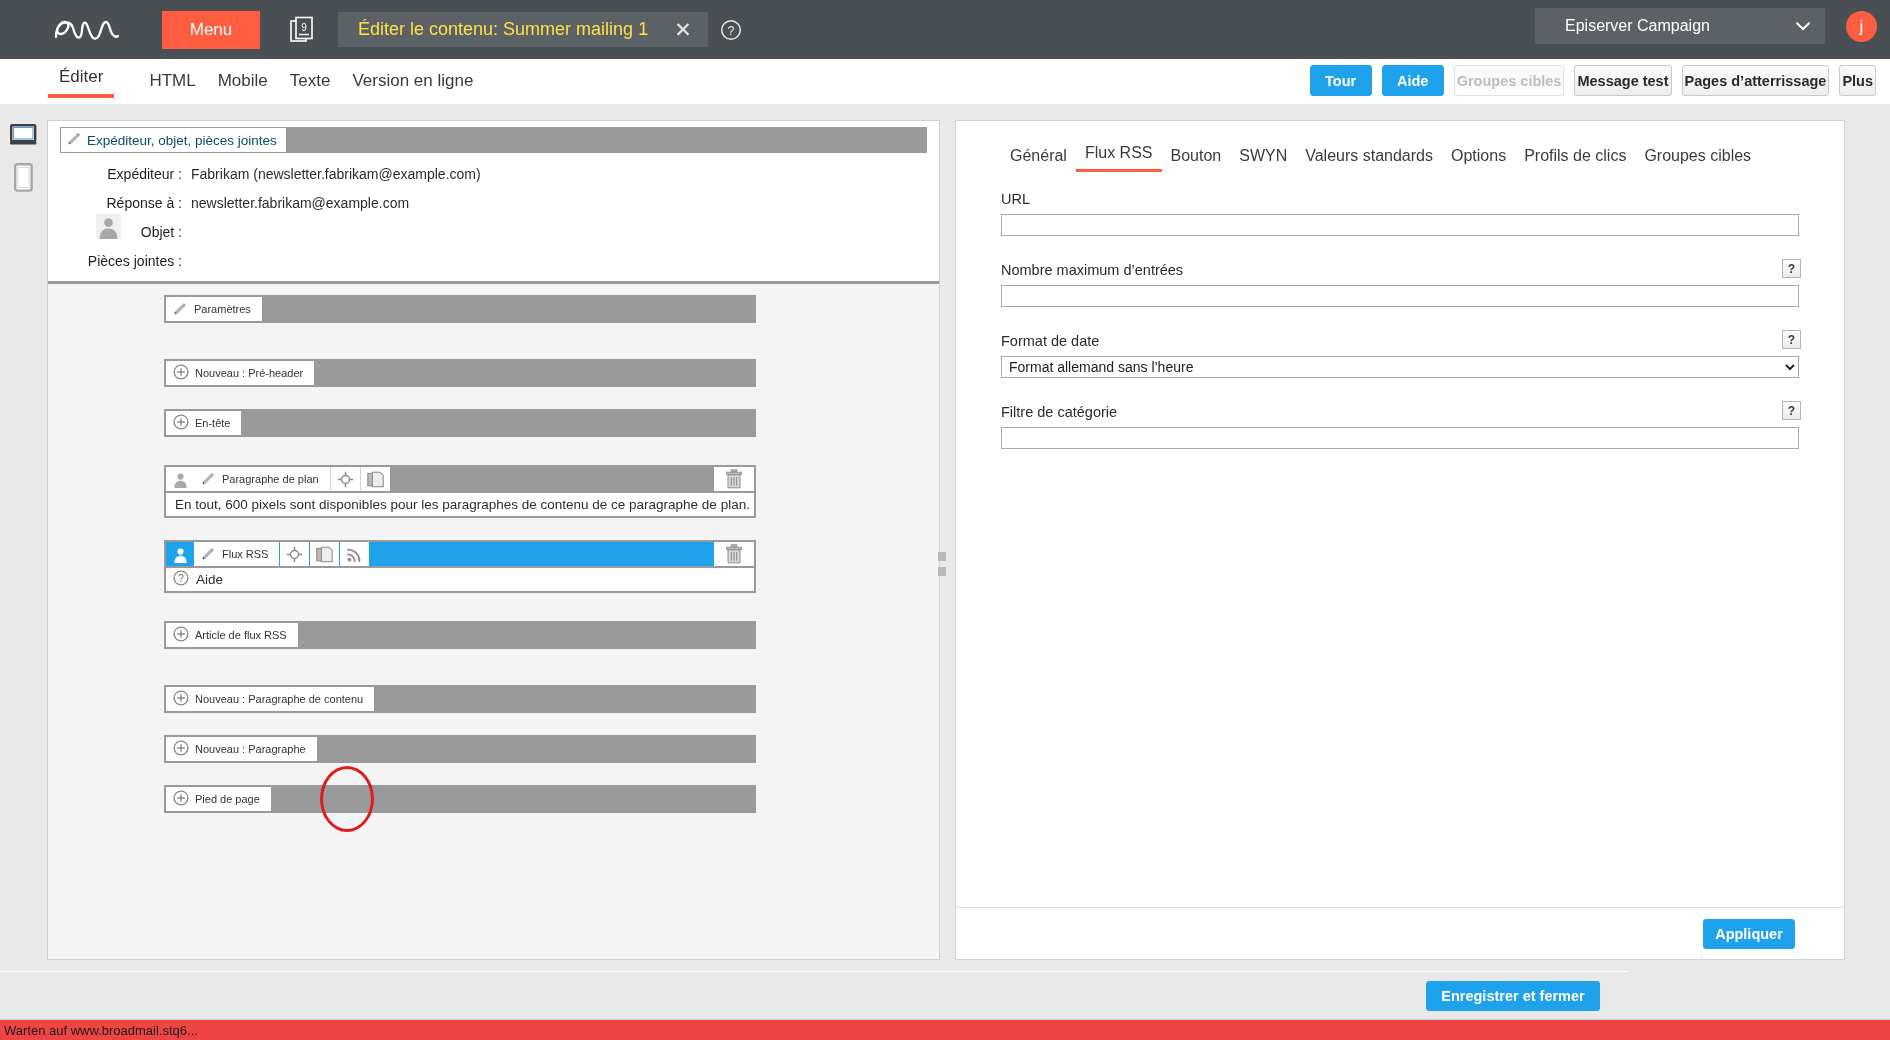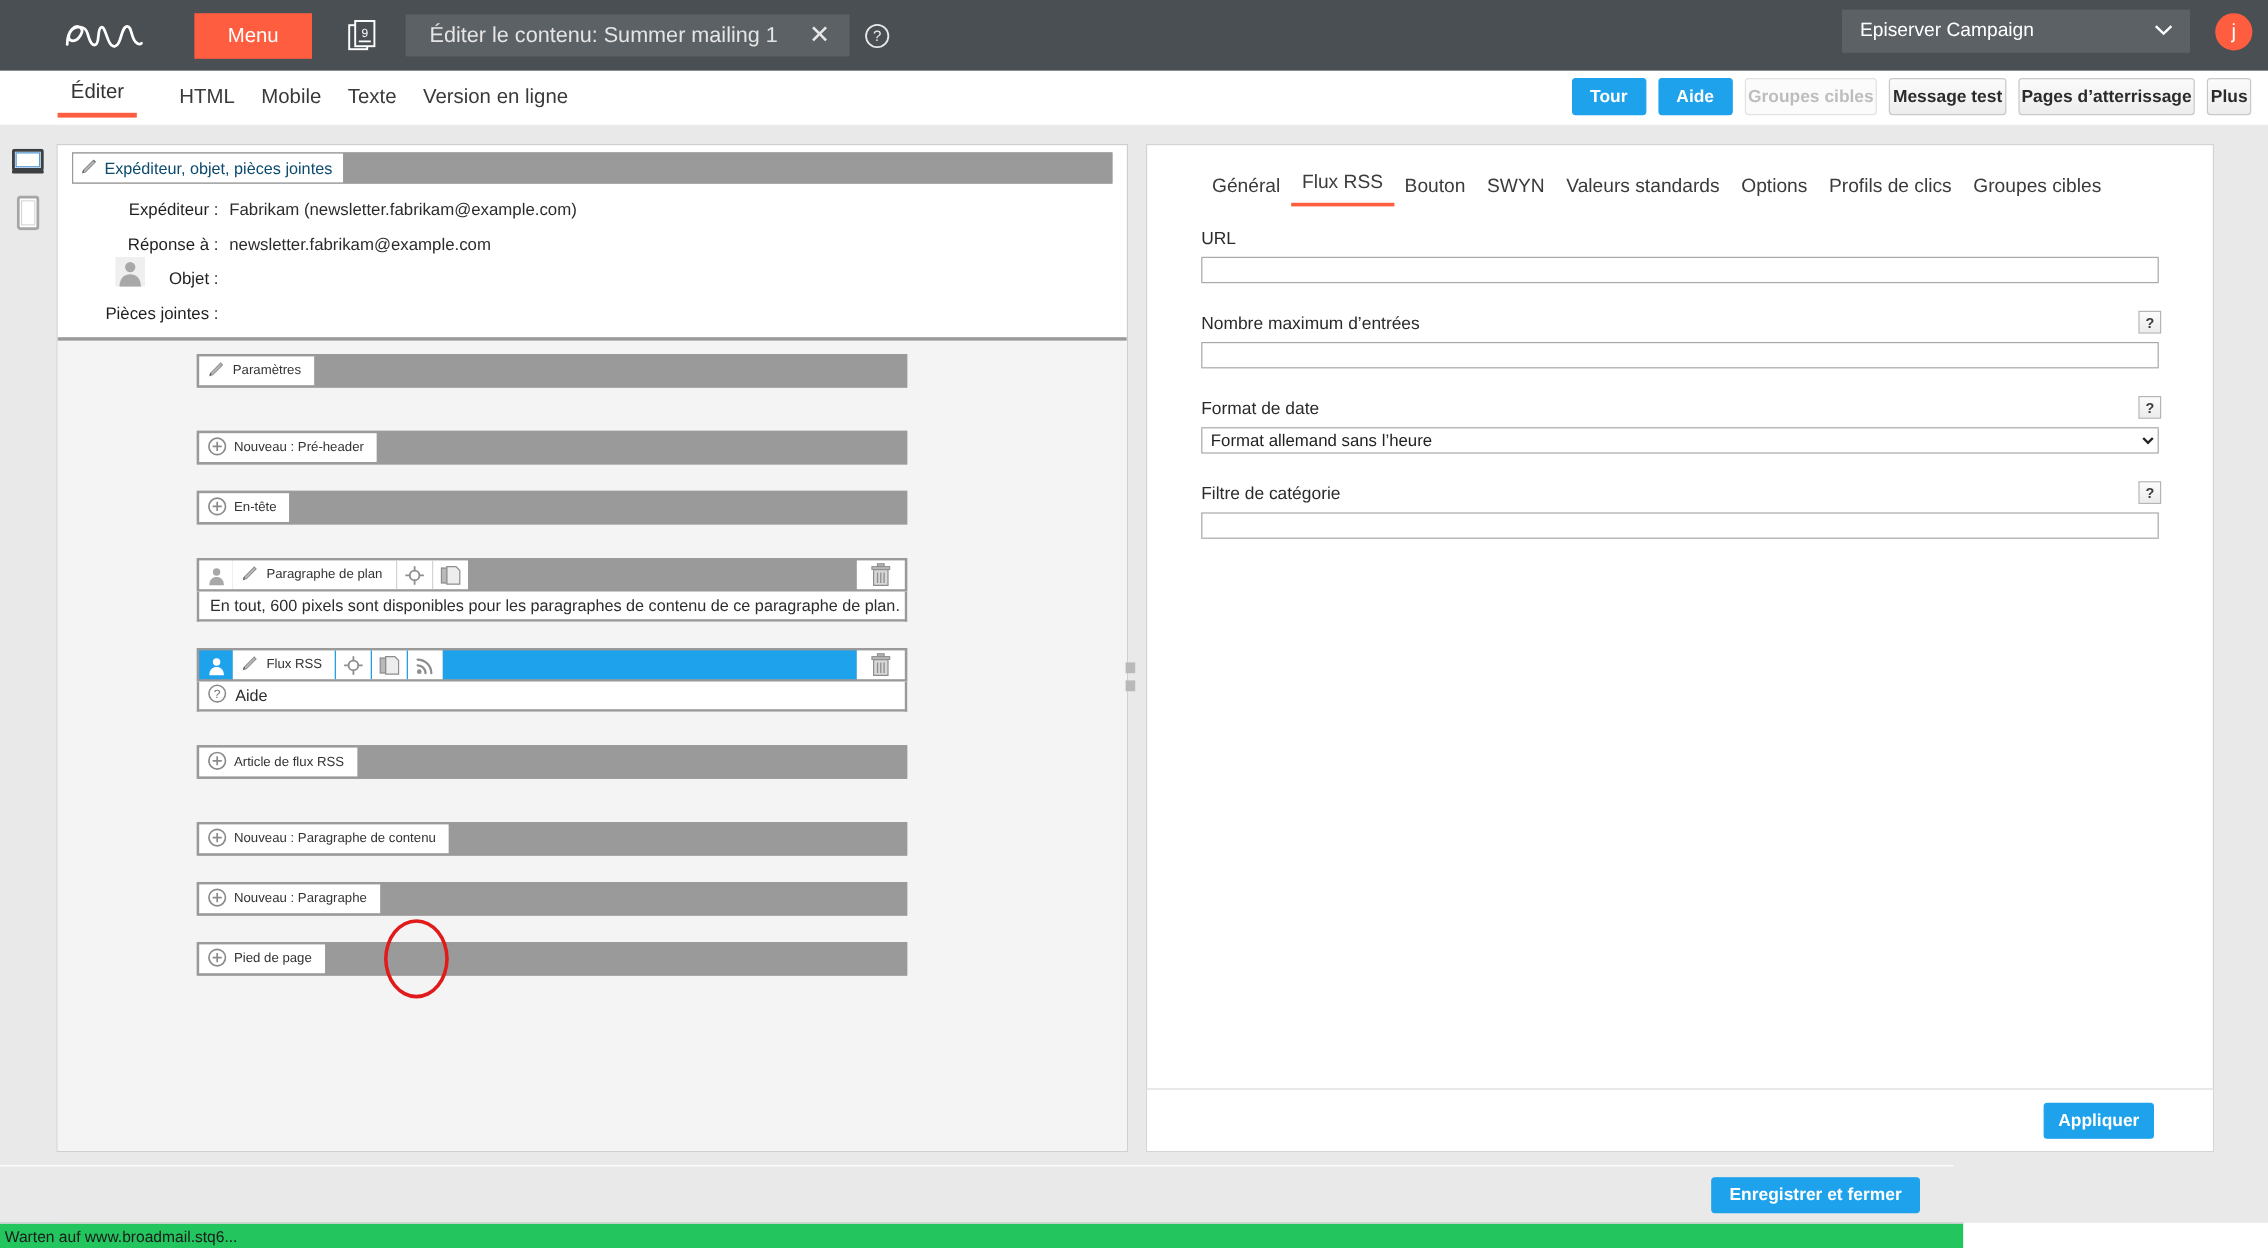--- a/index.html
+++ b/index.html
@@ -44,37 +44,37 @@
   #tab-doc {
     margin-left: 18px;
     height: 35px;
     background: #5c6166;
     display: flex; align-items: center;
     padding: 0 16px 0 20px;
     min-width: 360px;
     cursor: pointer;
   }
   #tab-doc .label {
-    color: #e5e5e5; font-size: 18px; white-space: nowrap;
+    color: #fde047; font-size: 18px; white-space: nowrap;
     flex: 1;
   }
   #tab-doc .x {
     color: #e8e8e8; font-size: 21px; margin-left: 26px; cursor: pointer;
     line-height: 1;
   }
   #help-circle {
     margin-left: 12px; cursor: pointer;
     display: flex; align-items: center;
   }
   #env-select {
     position: absolute; right: 65px; top: 8px;
     width: 290px; height: 36px;
     background: #5c6166;
     display: flex; align-items: center; justify-content: space-between;
-    padding: 0 14px 0 15px;
+    padding: 0 14px 0 30px;
     cursor: pointer;
   }
   #env-select .txt { color: #ffffff; font-size: 16px; }
   #avatar {
     position: absolute; right: 13px; top: 11px;
     width: 31px; height: 31px; border-radius: 50%;
     background: #ff5d3f; color: #fff;
     font-size: 17px;
     display: flex; align-items: center; justify-content: center;
     cursor: pointer;
@@ -316,22 +316,22 @@
   
   #bottombar {
     position: absolute; left: 0; top: 867px; width: 1628px; height: 48px;
     background: #e9e9e9;
     border-top: 1px solid #ffffff;
   }
   #btn-save { position: absolute; right: 28px; top: 9px; width: 174px; height: 30px; }
 
   
   #statusbar {
-    position: absolute; left: 0; top: 1019px; width: 1636px; height: 21px;
-    background: #22c55e;
+    position: absolute; left: 0; top: 1019px; width: 1890px; height: 21px;
+    background: #ef4444;
     border-top: 1px solid #cdcdcd;
     display: flex; align-items: center;
     padding-left: 4px;
     font-size: 13px; color: #1c1c1c;
   }
 </style>
 </head>
 <body>
 
 <div id="topbar">

